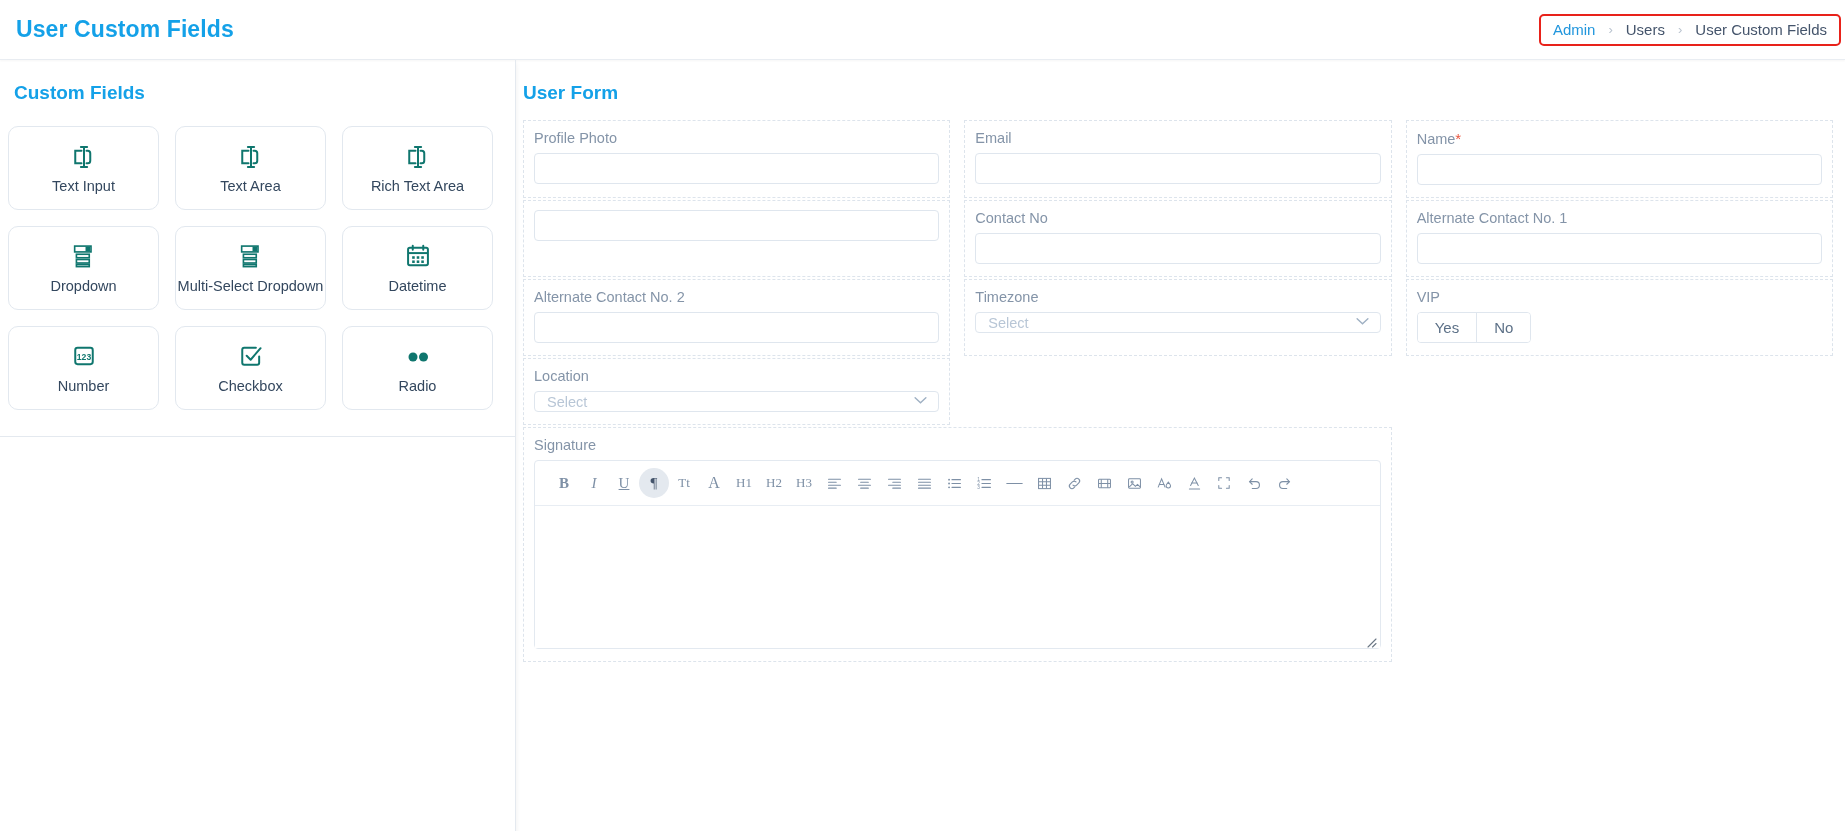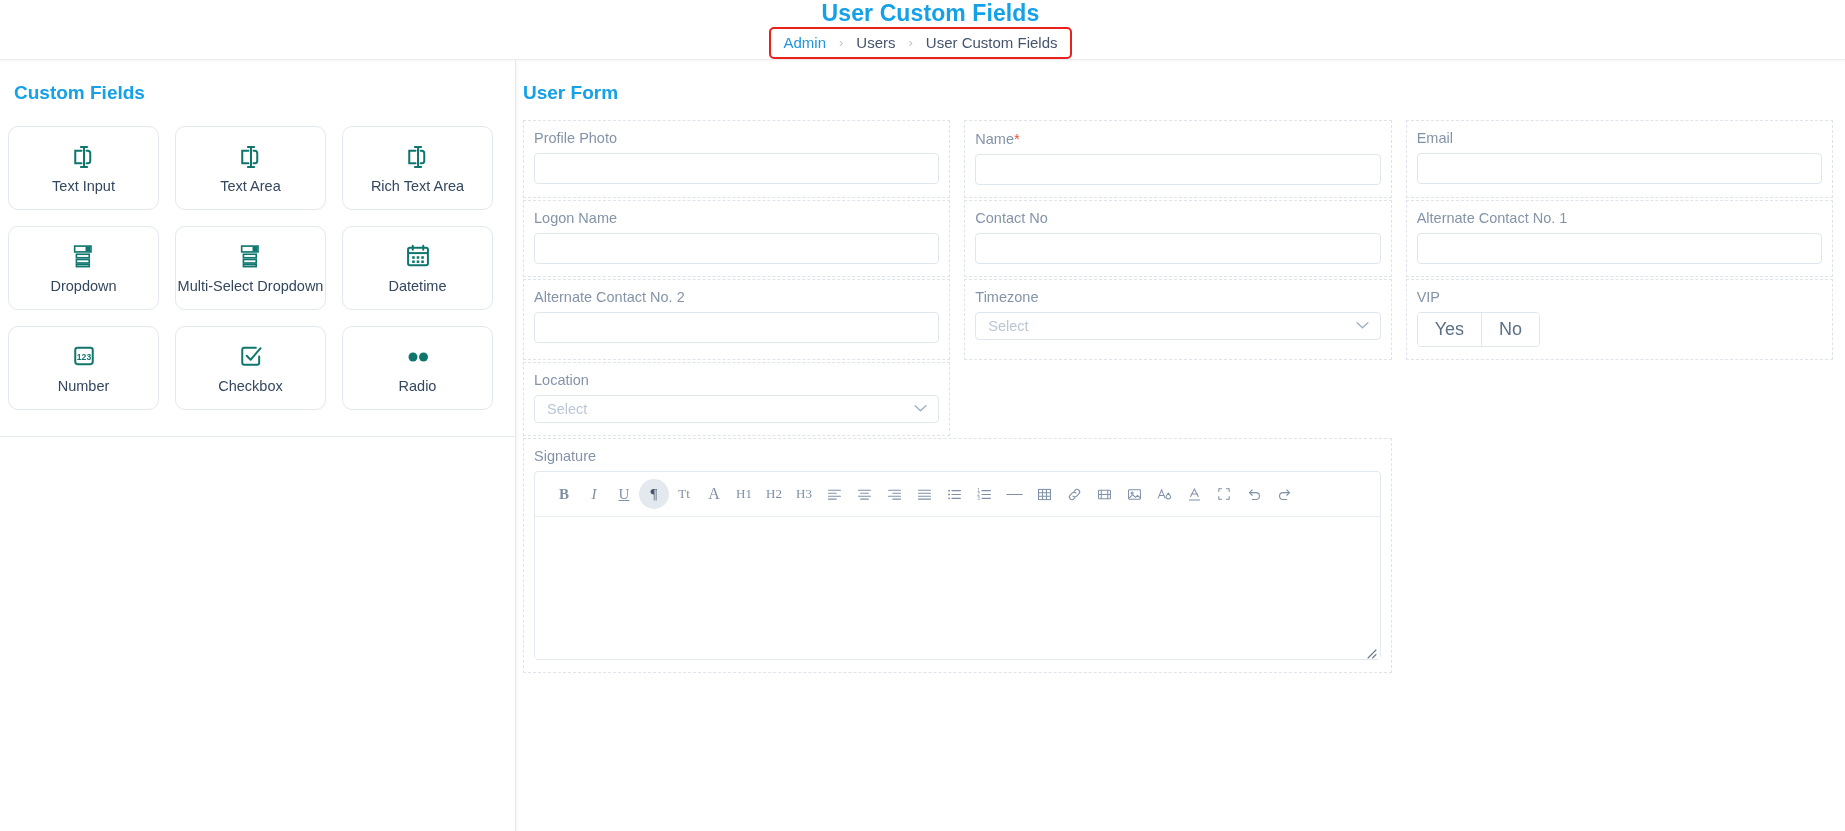--- a/index.html
+++ b/index.html
@@ -13,21 +13,20 @@
   
   .topbar {
     position: relative;
     height: 60px;
     display: flex;
     align-items: center;
     justify-content: space-between;
     background: #fff;
     border-bottom: 1px solid #e9edf2;
     box-shadow: 0 1px 2px rgba(0,0,0,0.04);
-    flex-direction: column;
   }
   .page-title {
     margin-left: 16px;
     font-size: 23px;
     color: #14a1e8;
     font-weight: 600;
     letter-spacing: 0.1px;
   }
   .breadcrumb-wrap {
     margin-right: 4px;
@@ -139,42 +138,42 @@
     background: #fff;
     width: 100%;
     font-size: 14px;
     color: #33475e;
     padding: 0 10px;
     font-family: "Liberation Sans", sans-serif;
     outline: none;
   }
   .field-input::placeholder { color: #b8c6d6; }
   .select-box {
-    height: 28px;
+    height: 21px;
     border: 1px solid #dfe6ee;
     border-radius: 4px;
     display: flex;
     align-items: center;
     justify-content: space-between;
     padding: 0 11px 0 12px;
     cursor: pointer;
   }
   .select-placeholder { font-size: 14.5px; color: #b8c6d6; }
   .chev { color: #9fb0c3; font-size: 11px; line-height: 1; }
 
   
   .segmented {
     display: inline-flex;
     border: 1px solid #dfe6ee;
     border-radius: 4px;
     overflow: hidden;
   }
   .seg-btn {
     padding: 6px 17px;
-    font-size: 18px;
+    font-size: 15px;
     color: #5d7häufig;
     color: #5d7punkt;
     color: #5c7characters;
     color: #5c7087;
     background: #fff;
     cursor: pointer;
     border: none;
     font-family: "Liberation Sans", sans-serif;
   }
   .seg-btn + .seg-btn { border-left: 1px solid #dfe6ee; }
@@ -359,31 +358,30 @@
     <div class="section-title form">User Form</div>
 
     <div class="form-grid">
 
       <div class="field">
         <label class="field-label">Profile Photo</label>
         <input class="field-input" type="text" value="" style="">
       </div>
 
       <div class="field">
+        <label class="field-label">Email</label>
+        <input class="field-input" type="text" value="" style="">
+      </div>
+
+      <div class="field">
         <label class="field-label"><span>Name</span><span class="req">*</span></label>
         <input class="field-input" type="text" value="" style="">
       </div>
 
       <div class="field">
-        <label class="field-label">Email</label>
-        <input class="field-input" type="text" value="" style="">
-      </div>
-
-      <div class="field">
-        <label class="field-label">Logon Name</label>
         <input class="field-input" type="text" value="" style="">
       </div>
 
       <div class="field">
         <label class="field-label">Contact No</label>
         <input class="field-input" type="text" value="" style="">
       </div>
 
       <div class="field">
         <label class="field-label">Alternate Contact No. 1</label>

